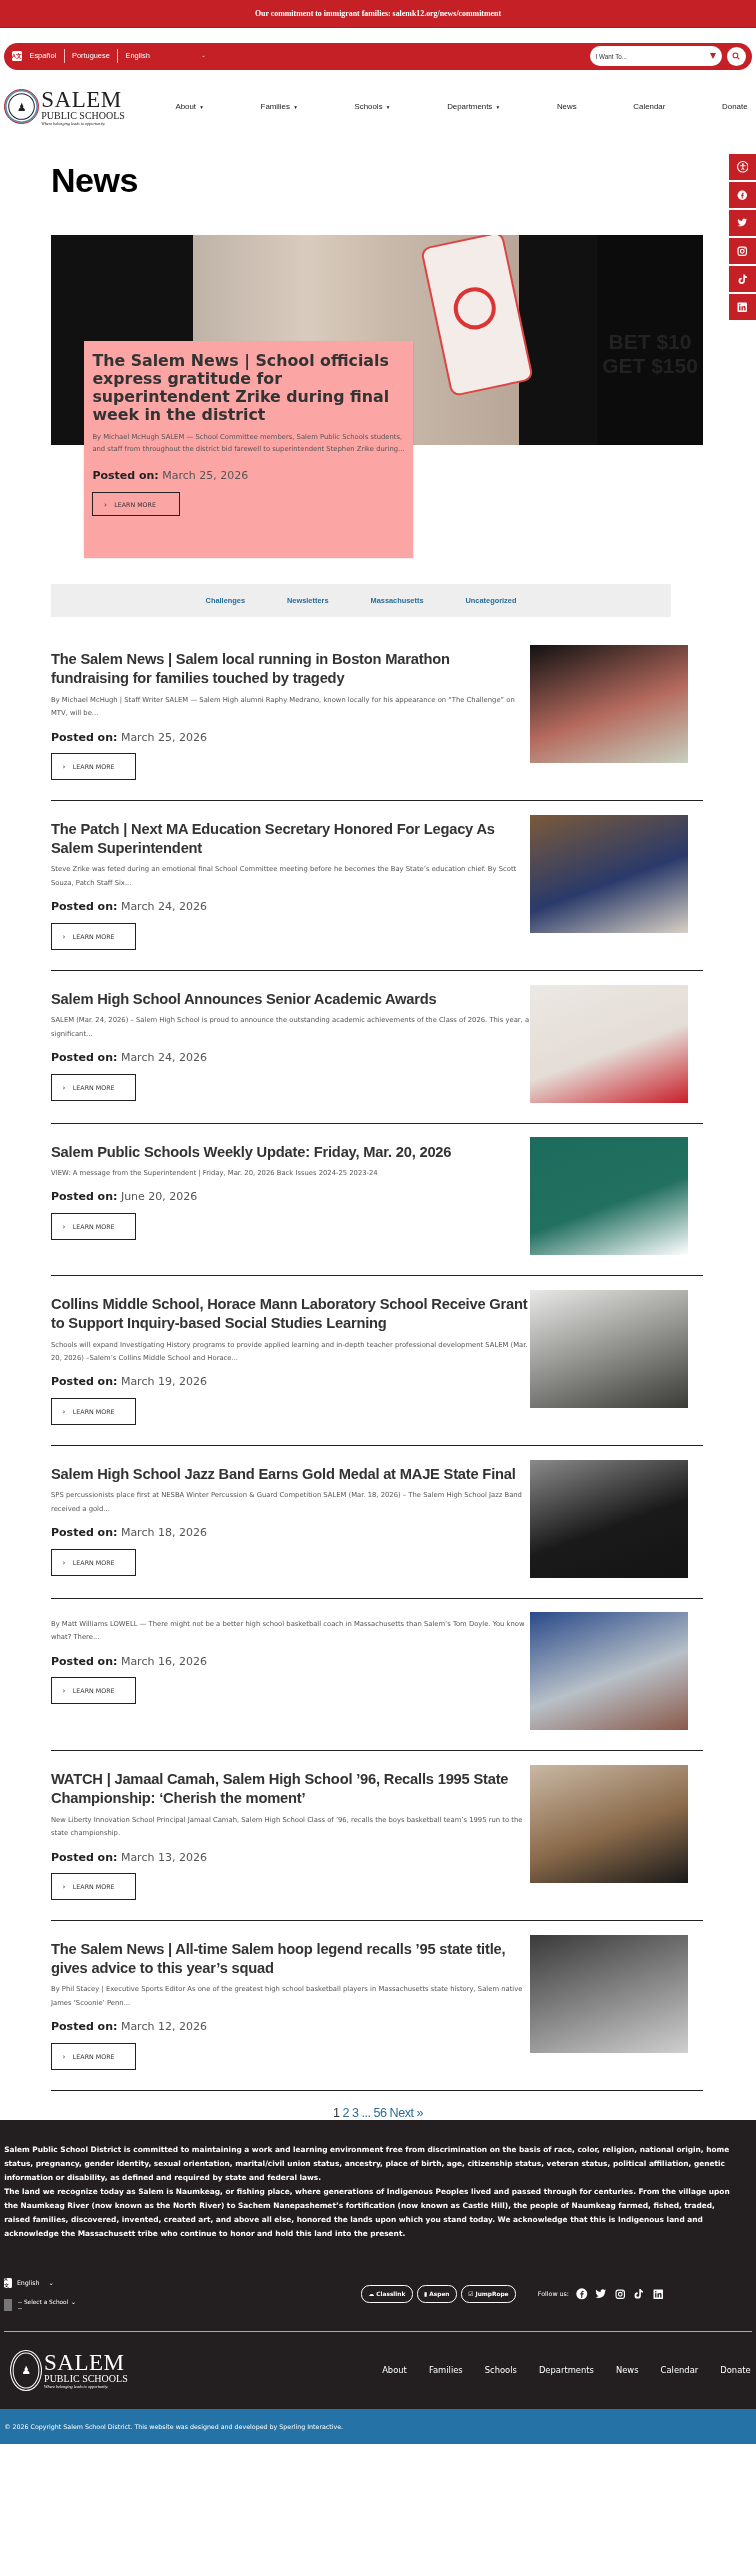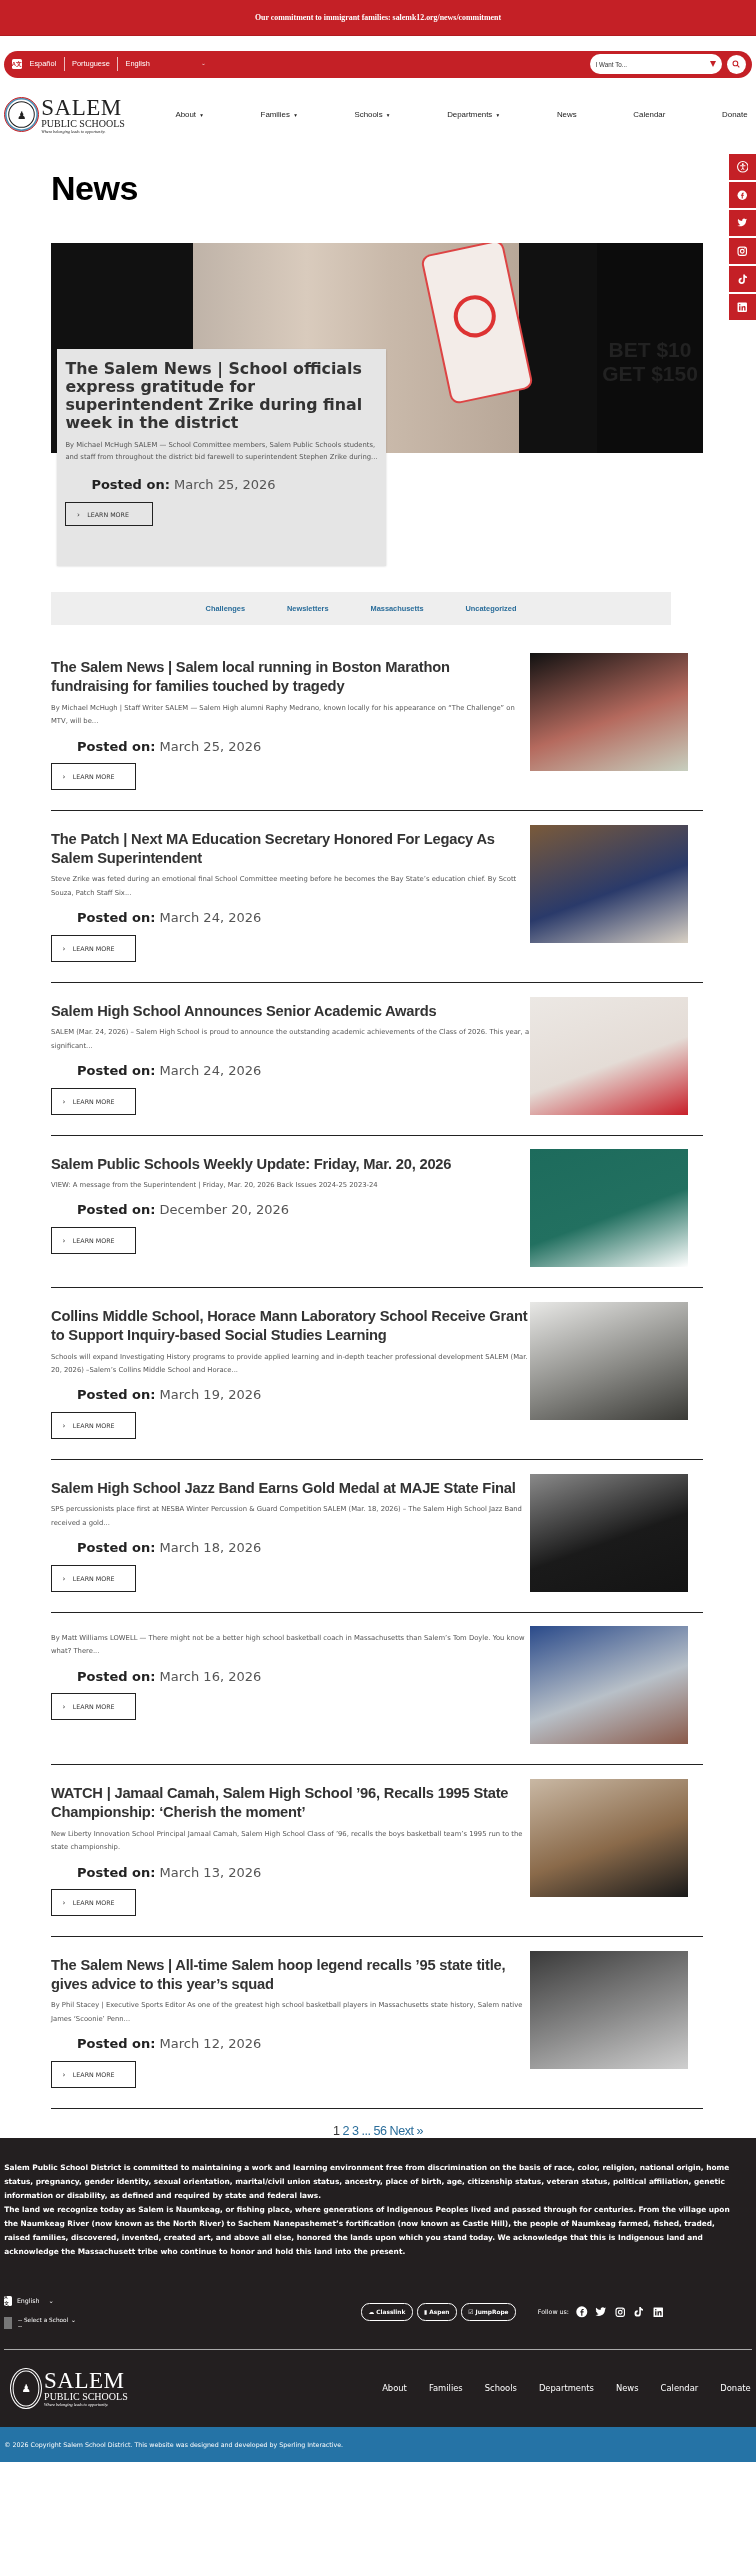--- a/index.html
+++ b/index.html
@@ -1,20 +1,20 @@
 <!DOCTYPE html>
 <html style="font-size:8.4px"><head>
 <meta charset="utf-8">
 <style>
   * { box-sizing: border-box; margin: 0; padding: 0; }
   body { width: 756px; background: #fff; font-family: "DejaVu Sans", sans-serif; color: #222; }
   a { color: inherit; text-decoration: none; }
 
   
-  .alert { height: 36px; background: #c42026; color: #fff; display: flex; align-items: center; justify-content: center; font-family: "Liberation Serif", serif; font-weight: bold; font-size: 7.9px; border-bottom: 1.6px solid #b01b20; }
+  .alert { height: 28px; background: #c42026; color: #fff; display: flex; align-items: center; justify-content: center; font-family: "Liberation Serif", serif; font-weight: bold; font-size: 7.9px; border-bottom: 1.6px solid #b01b20; }
 
   
   .utility-wrap { padding: 14.7px 4.2px 0 4.2px; }
   .utility { height: 27px; background: #c42026; border-radius: 13.7px; display: flex; align-items: center; padding: 0 6.3px 0 7.4px; color: #fff; }
   .az-icon { width: 10.5px; height: 10.5px; background: #fff; border-radius: 1.6px; display: flex; align-items: center; justify-content: center; color: #c42026; font-size: 5.8px; font-weight: bold; margin-right: 7.4px; font-family: "Liberation Sans", sans-serif; }
   .lang { font-size: 7.4px; padding: 0 7.4px; border-right: 0.5px solid rgba(255,255,255,0.7); line-height: 13.7px; font-family: "Liberation Sans", sans-serif; }
   .lang.first { padding-left: 0; }
   .lang.sel { border-right: none; display: flex; align-items: center; width: 95px; justify-content: space-between; }
   .lang .chev { font-size: 5.3px; }
   .spacer { flex: 1; }
@@ -41,24 +41,24 @@
   
   .page-title { font-size: 34px; font-family: "Liberation Sans", sans-serif; color: #000; margin: 28px 0 0 51px; height: 47px; letter-spacing: -0.5px; }
 
   
   .featured { position: relative; margin: 27px 0 0 51px; width: 652px; height: 324px; }
   .hero-img { position: absolute; left: 0; top: 0; width: 652px; height: 210px; background: #111; overflow: hidden; }
   .hero-photo { position: absolute; left: 142px; top: 0; width: 326px; height: 210px; background: linear-gradient(90deg, #bfb3a8 0%, #d9cbbd 35%, #c9b9aa 60%, #b8a798 100%); }
   .hero-sign { position: absolute; left: 242px; top: 3.2px; width: 84px; height: 152px; background: #f3ece8; border: 2.1px solid #d44; border-radius: 9.5px; transform: rotate(-12deg); }
   .hero-sign .nodog { position: absolute; left: 18px; top: 47px; width: 42px; height: 42px; border-radius: 50%; border: 4.2px solid #d33; }
   .hero-ad { position: absolute; left: 546px; top: 0; width: 106px; height: 210px; background: #0c0c0c; color: #222; font-family: "Liberation Sans", sans-serif; font-weight: bold; font-size: 21px; padding-top: 95px; text-align: center; }
-  .featured-card { position: absolute; left: 6px; top: 106px; width: 329px; height: 217px; background: #e5e5e5; box-shadow: 0 0.5px 2.1px rgba(0,0,0,0.18); padding: 10.5px 8.4px 0 8.4px; }
+  .featured-card { position: absolute; left: 33px; top: 106px; width: 329px; height: 217px; background: #fca5a5; box-shadow: 0 0.5px 2.1px rgba(0,0,0,0.18); padding: 10.5px 8.4px 0 8.4px; }
   .featured-card h2 { font-size: 15.8px; line-height: 18px; color: #333; font-weight: bold; margin-bottom: 7.4px; }
   .featured-card p.excerpt { font-size: 6.8px; line-height: 12px; color: #555; }
-  .posted { font-size: 13px; color: #555; margin-top: 13.7px; margin-left: 26px; }
+  .posted { font-size: 11px; color: #555; margin-top: 13.7px; }
   .posted b { color: #222; }
   .learn-btn { display: inline-flex; align-items: center; width: 88px; height: 24px; border: 1.1px solid #222; padding-left: 10.5px; font-size: 6.3px; color: #333; margin-top: 10.5px; }
   .learn-btn .arr { margin-right: 7.4px; font-size: 7.4px; }
 
   
   .categories { margin: 25px 0 0 51px; width: 620px; height: 33px; background: #eeeeee; display: flex; align-items: center; justify-content: center; gap: 0; }
   .cat { color: #2a6d9a; font-weight: bold; font-size: 7.4px; font-family: "Liberation Sans", sans-serif; }
   .cat + .cat { margin-left: 42px; }
 
   
@@ -242,21 +242,21 @@
     <div class="article">
       <div class="txt"><h3>Salem High School Announces Senior Academic Awards</h3><p class="excerpt">SALEM (Mar. 24, 2026) – Salem High School is proud to announce the outstanding academic achievements of the Class of 2026. This year, a significant...</p><div class="posted"><b>Posted on:</b> <span>March 24, 2026</span></div><a class="learn-btn">
           <span class="arr">›</span>
           <span>LEARN MORE</span>
         </a></div>
       <div class="thumb">
         <div class="img" style="background: linear-gradient(160deg,#ece8e4 0%,#e4dcd6 55%,#c8202a 100%);"></div>
       </div>
     </div>
     <div class="article">
-      <div class="txt"><h3>Salem Public Schools Weekly Update: Friday, Mar. 20, 2026</h3><p class="excerpt">VIEW: A message from the Superintendent | Friday, Mar. 20, 2026 Back Issues 2024-25 2023-24</p><div class="posted"><b>Posted on:</b> <span>December 20, 2026</span></div><a class="learn-btn">
+      <div class="txt"><h3>Salem Public Schools Weekly Update: Friday, Mar. 20, 2026</h3><p class="excerpt">VIEW: A message from the Superintendent | Friday, Mar. 20, 2026 Back Issues 2024-25 2023-24</p><div class="posted"><b>Posted on:</b> <span>June 20, 2026</span></div><a class="learn-btn">
           <span class="arr">›</span>
           <span>LEARN MORE</span>
         </a></div>
       <div class="thumb">
         <div class="img" style="background: linear-gradient(160deg,#1d6b5c 0%,#227060 55%,#ffffff 100%);"></div>
       </div>
     </div>
     <div class="article">
       <div class="txt"><h3>Collins Middle School, Horace Mann Laboratory School Receive Grant to Support Inquiry-based Social Studies Learning</h3><p class="excerpt">Schools will expand Investigating History programs to provide applied learning and in-depth teacher professional development  SALEM (Mar. 20, 2026) –Salem’s Collins Middle School and Horace...</p><div class="posted"><b>Posted on:</b> <span>March 19, 2026</span></div><a class="learn-btn">
           <span class="arr">›</span>

